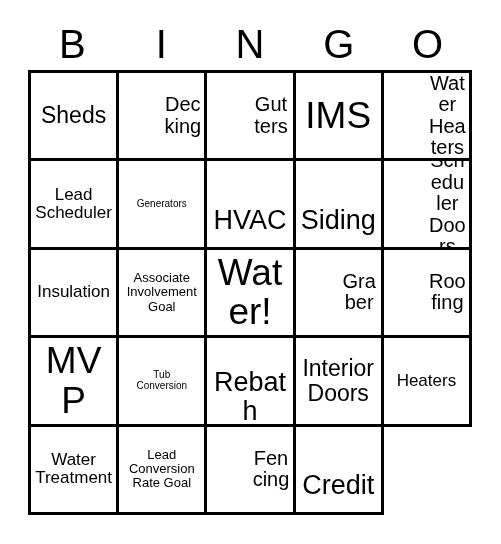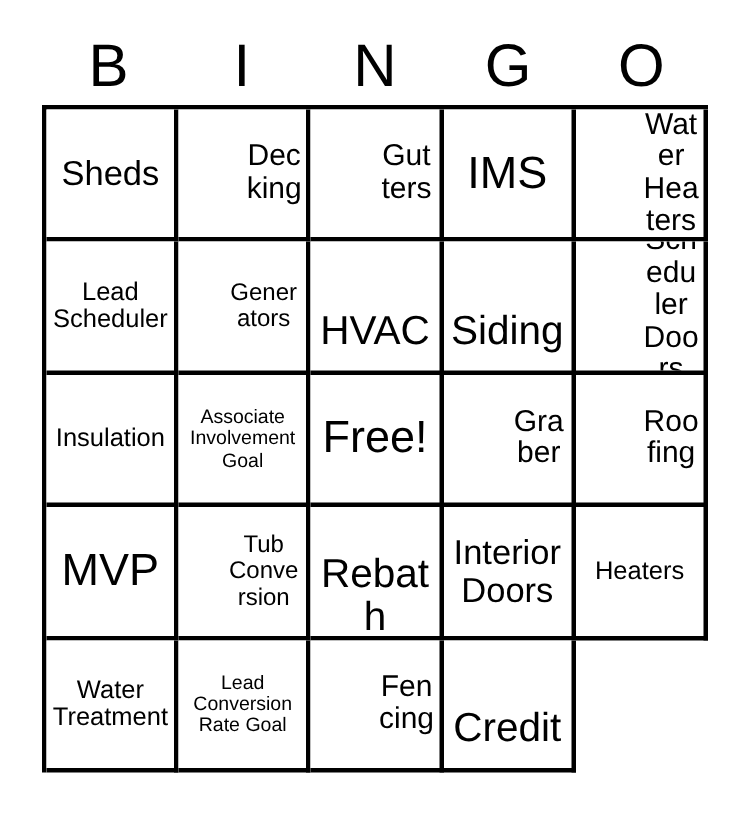--- a/index.html
+++ b/index.html
@@ -69,26 +69,26 @@
   }
   .cell-text {
     display: block;
     width: 100%;
     line-height: 1.08;
     white-space: pre-line;
     word-break: break-word;
     color: #000000;
   }
   
-  .fs-xxl .cell-text { font-size: 30px; }
+  .fs-xxl .cell-text { font-size: 37px; }
   .fs-xl  .cell-text { font-size: 27px; margin-top: 32px; }
   .fs-lg  .cell-text { font-size: 23px; }
   .fs-md  .cell-text { font-size: 20px; margin-left: 42px; }
   .fs-sm  .cell-text { font-size: 17px; }
-  .fs-xs  .cell-text { font-size: 16px; margin-left: 28px; }
+  .fs-xs  .cell-text { font-size: 10px; }
   .fs-xxs .cell-text { font-size: 13px; }
 </style>
 </head>
 <body>
 
 <div id="card">
 
   <div id="header-row">
     <div class="header-letter">B</div>
     <div class="header-letter">I</div>
@@ -133,21 +133,21 @@
       </div>
       <div class="cell fs-sm">
         <span class="cell-text">Insulation</span>
       </div>
       <div class="cell fs-xxs">
         <span class="cell-text">Associate
 Involvement
 Goal</span>
       </div>
       <div class="cell fs-xxl">
-        <span class="cell-text">Free!</span>
+        <span class="cell-text">Water!</span>
       </div>
       <div class="cell fs-md">
         <span class="cell-text">Graber</span>
       </div>
       <div class="cell fs-md">
         <span class="cell-text">Roofing</span>
       </div>
       <div class="cell fs-xxl">
         <span class="cell-text">MVP</span>
       </div>

